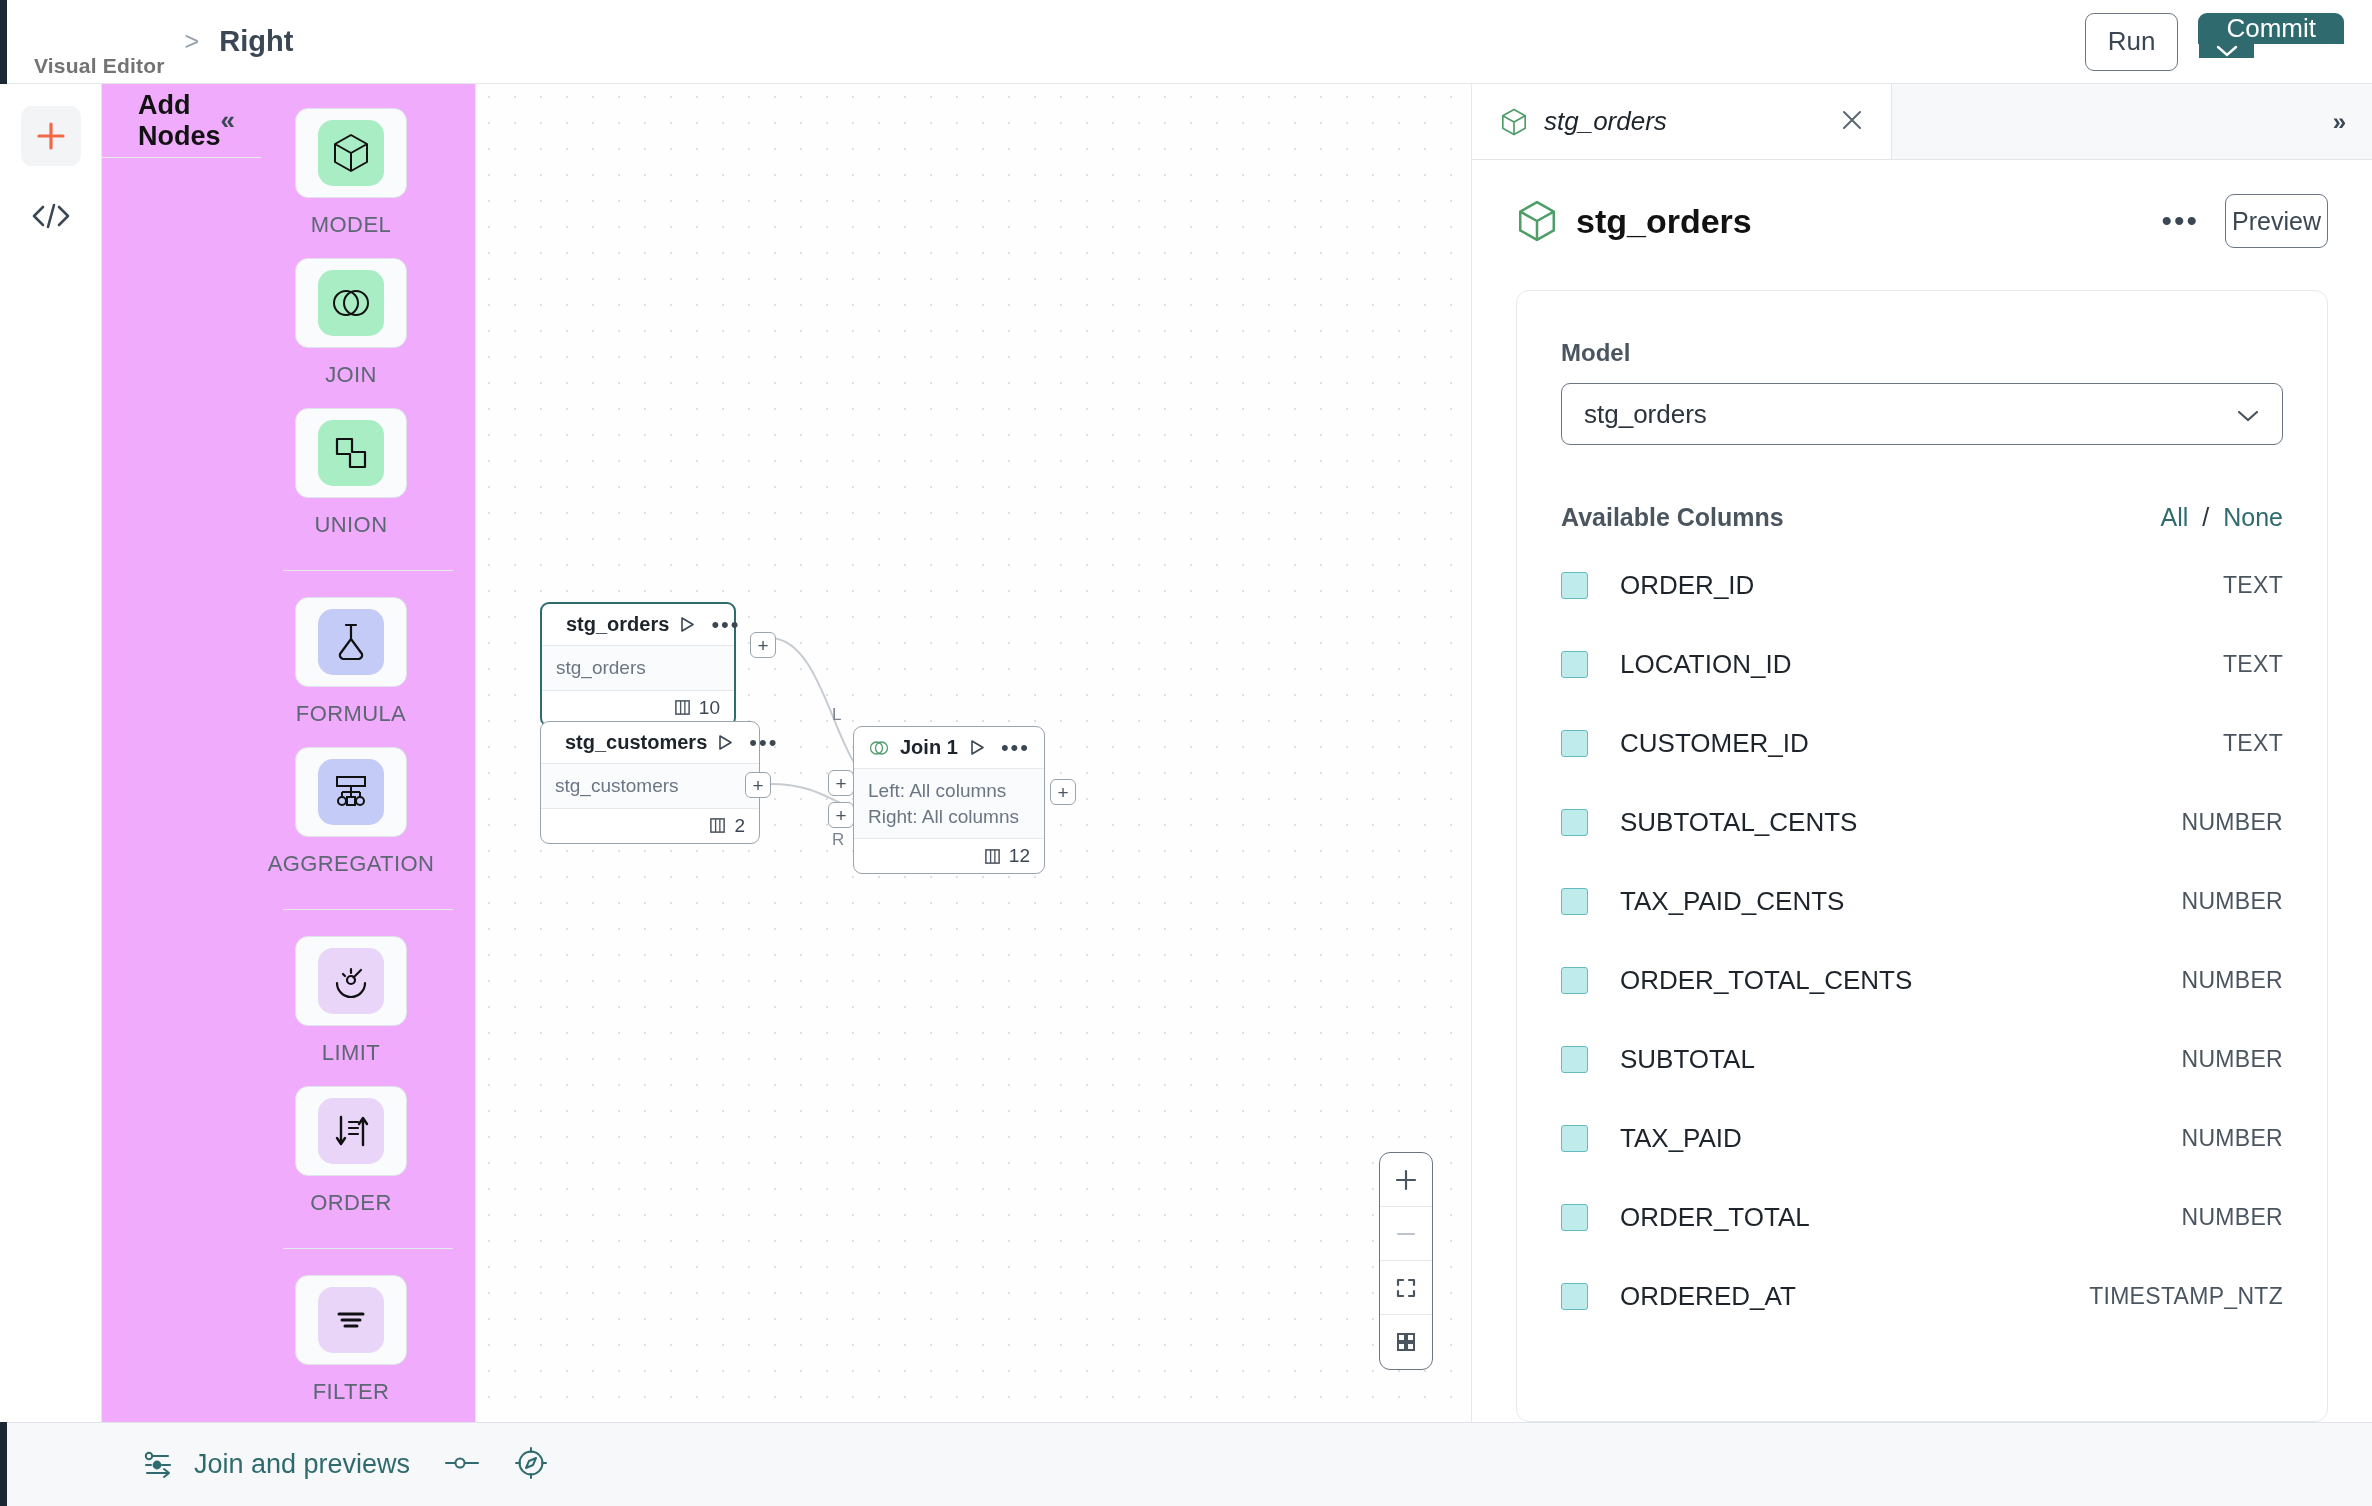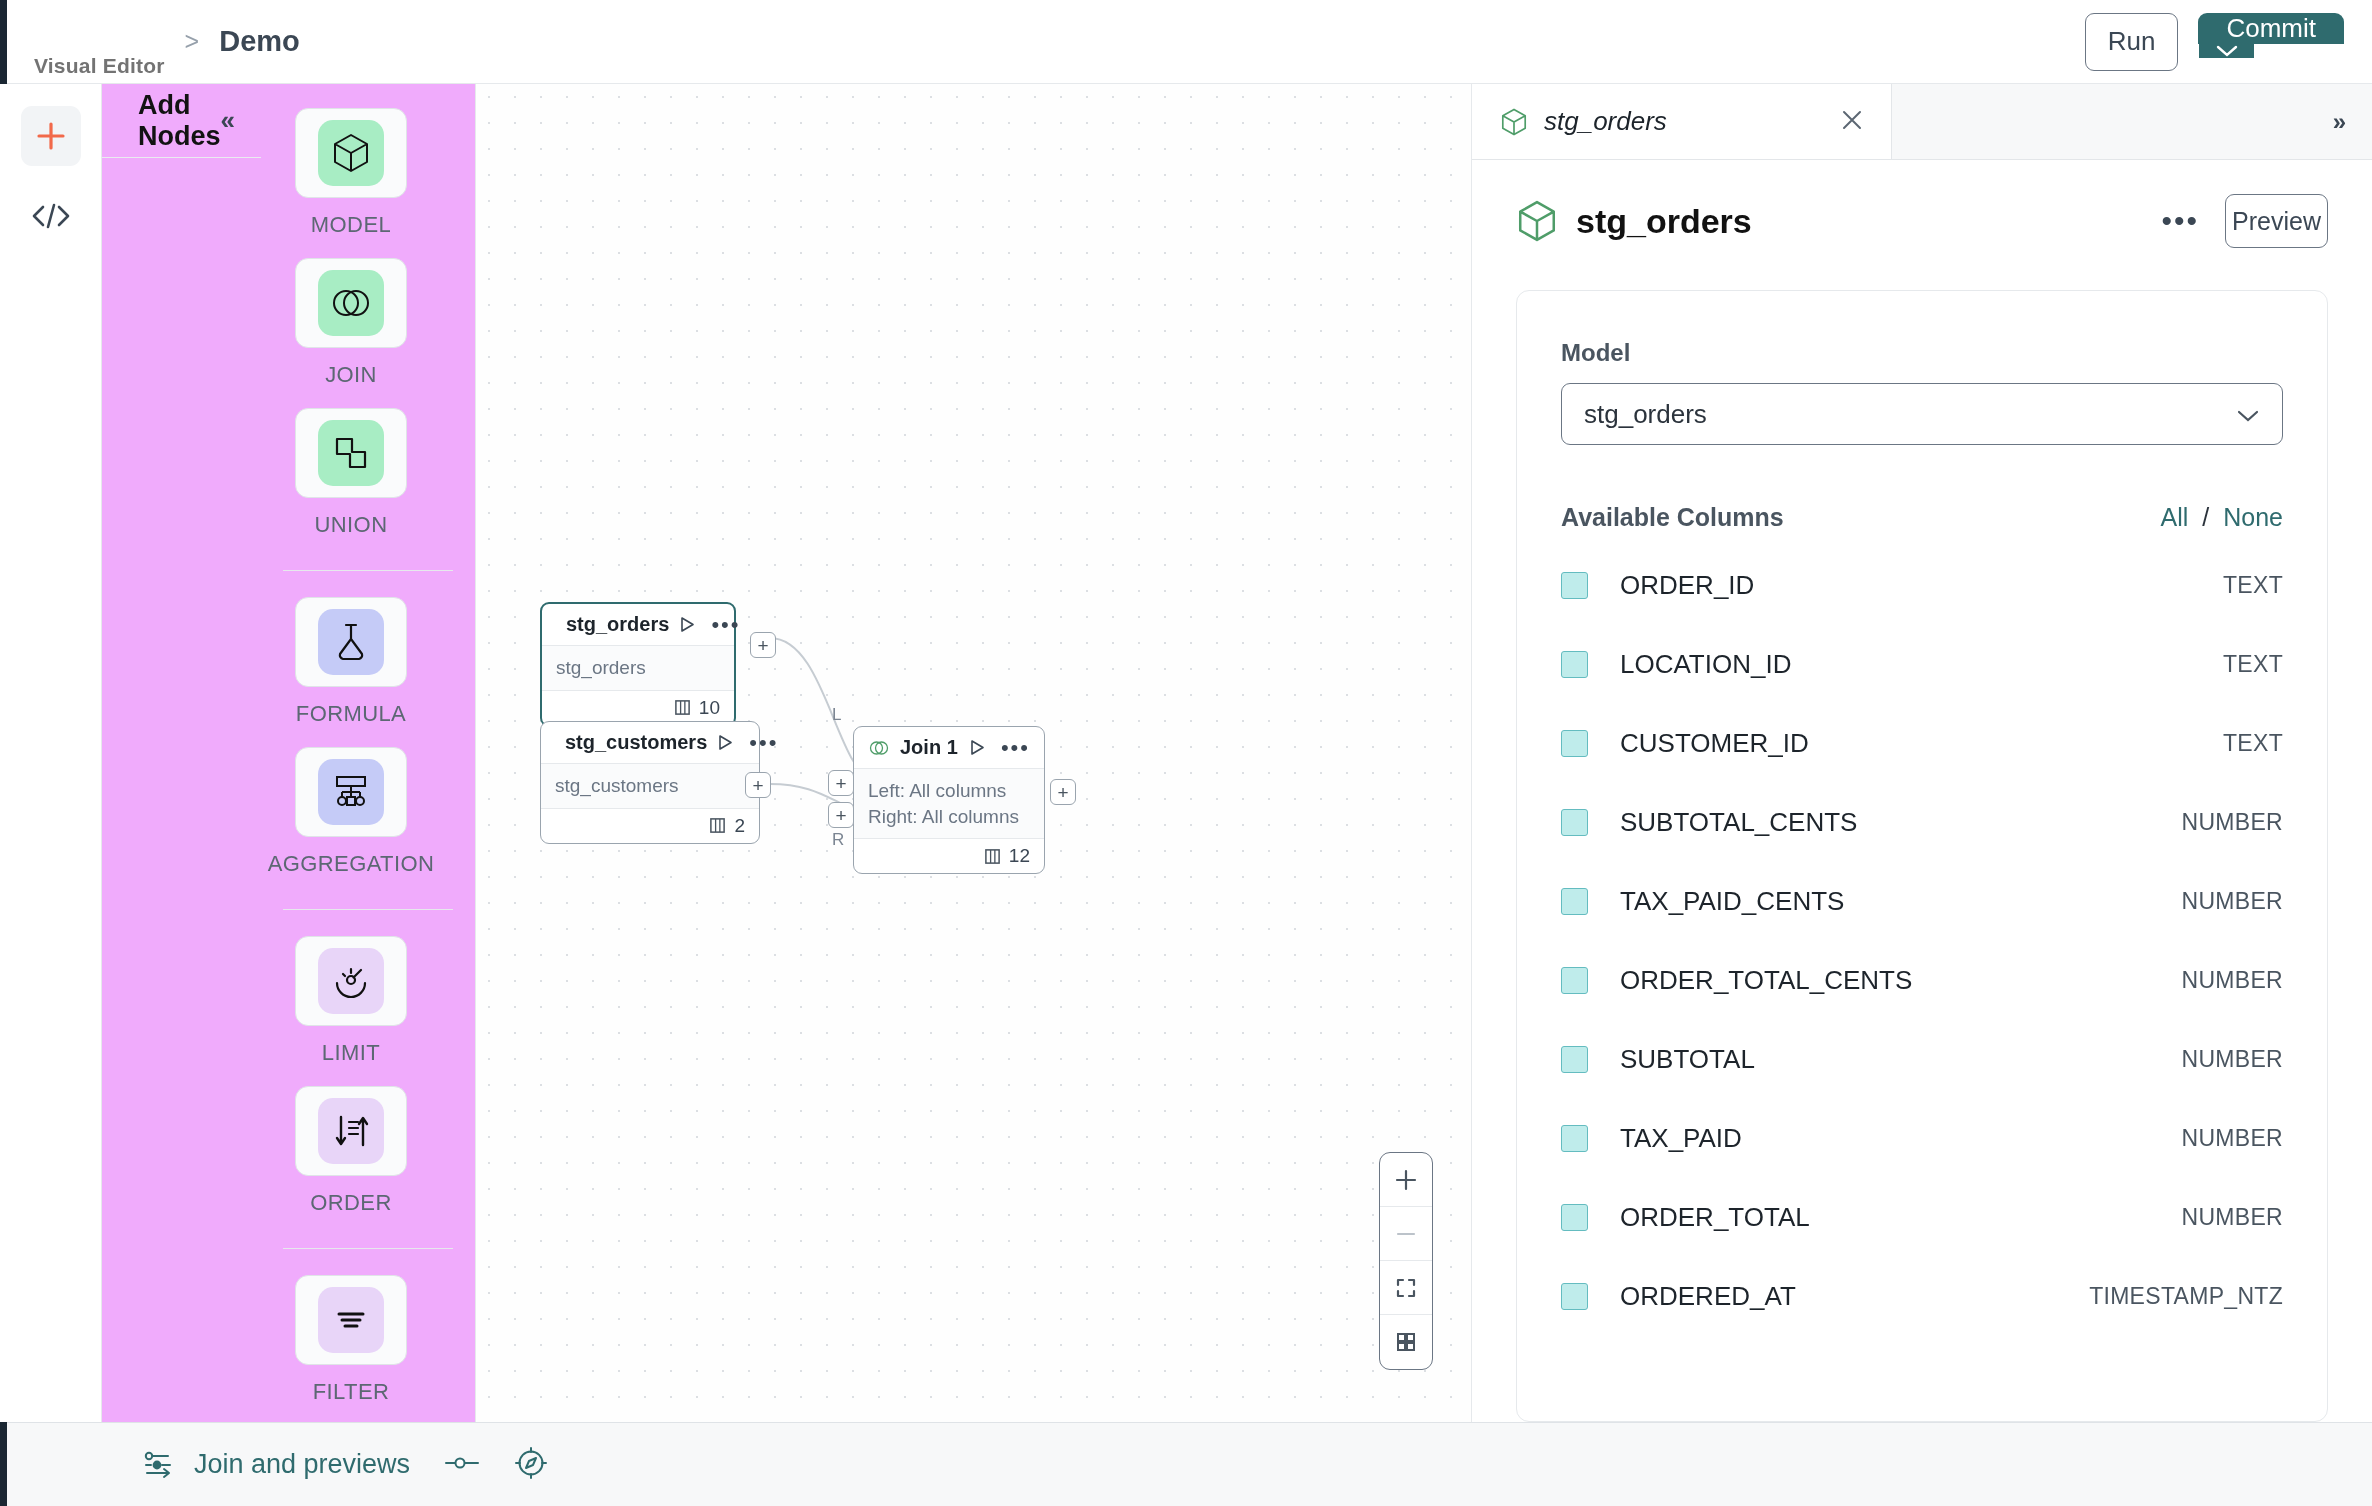--- a/index.html
+++ b/index.html
@@ -181,21 +181,21 @@
 </head>
 <body>
 
 <div class="app">
   <div class="dark-edge"></div>
 
   <div class="topbar">
     <div class="breadcrumb">
       <span class="crumb-link">Visual Editor</span>
       <span class="crumb-sep">&gt;</span>
-      <span class="crumb-current">Demo</span>
+      <span class="crumb-current">Right</span>
     </div>
     <div class="topbar-actions">
       <div class="btn-run">Run</div>
       <div class="commit-group">
         <div class="btn-commit">Commit</div>
         <div class="btn-commit-caret">
           <svg width="24" height="14" viewBox="0 0 24 14">
               <path d="M3 3 L12 11 L21 3" stroke="#ffffff" stroke-width="2.4" fill="none" stroke-linecap="round"></path>
             </svg>
         </div>

